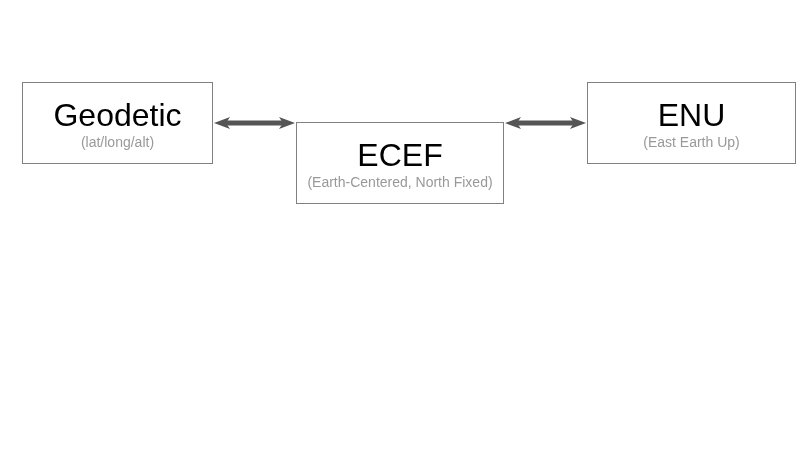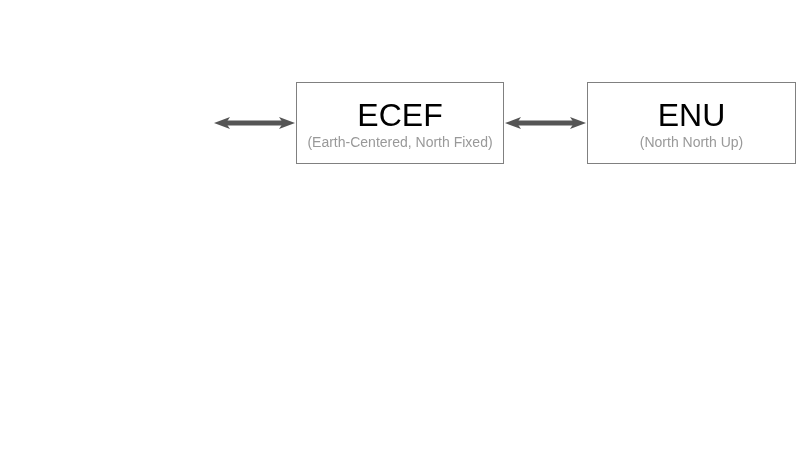--- a/index.html
+++ b/index.html
@@ -34,52 +34,56 @@
     color: #000000;
     white-space: nowrap;
   }
   .node-subtitle {
     font-size: 14px;
     line-height: 17px;
     color: #999999;
     white-space: nowrap;
   }
   #node-geodetic { left: 22px;  width: 191px; }
-  #node-ecef     { left: 296px; width: 208px; }
+  #node-ecef     { left: 296px; width: 208px; margin-top: 40px; }
   #node-enu      { left: 587px; width: 209px; }
   .connector {
     position: absolute;
     top: 111px;
     width: 83px;
     height: 24px;
   }
   #connector-1 { left: 213px; }
   #connector-2 { left: 504px; }
 </style>
 </head>
 <body>
 
 <div class="canvas">
 
+  <div class="node" id="node-geodetic">
+    <div class="node-title">Geodetic</div>
+    <div class="node-subtitle">(lat/long/alt)</div>
+  </div>
 
   <svg class="connector" id="connector-1" viewBox="0 0 83 24" xmlns="http://www.w3.org/2000/svg">
     <line x1="13" y1="12" x2="70" y2="12" stroke="#555555" stroke-width="5"></line>
     <polygon points="1,12 17,6 13,12 17,18" fill="#555555"></polygon>
     <polygon points="82,12 66,6 70,12 66,18" fill="#555555"></polygon>
   </svg>
 
   <div class="node" id="node-ecef">
     <div class="node-title">ECEF</div>
     <div class="node-subtitle">(Earth-Centered, North Fixed)</div>
   </div>
 
   <svg class="connector" id="connector-2" viewBox="0 0 83 24" xmlns="http://www.w3.org/2000/svg">
     <line x1="13" y1="12" x2="70" y2="12" stroke="#555555" stroke-width="5"></line>
     <polygon points="1,12 17,6 13,12 17,18" fill="#555555"></polygon>
     <polygon points="82,12 66,6 70,12 66,18" fill="#555555"></polygon>
   </svg>
 
   <div class="node" id="node-enu">
     <div class="node-title">ENU</div>
-    <div class="node-subtitle">(North North Up)</div>
+    <div class="node-subtitle">(East Earth Up)</div>
   </div>
 
 </div>
 
 </body></html>

